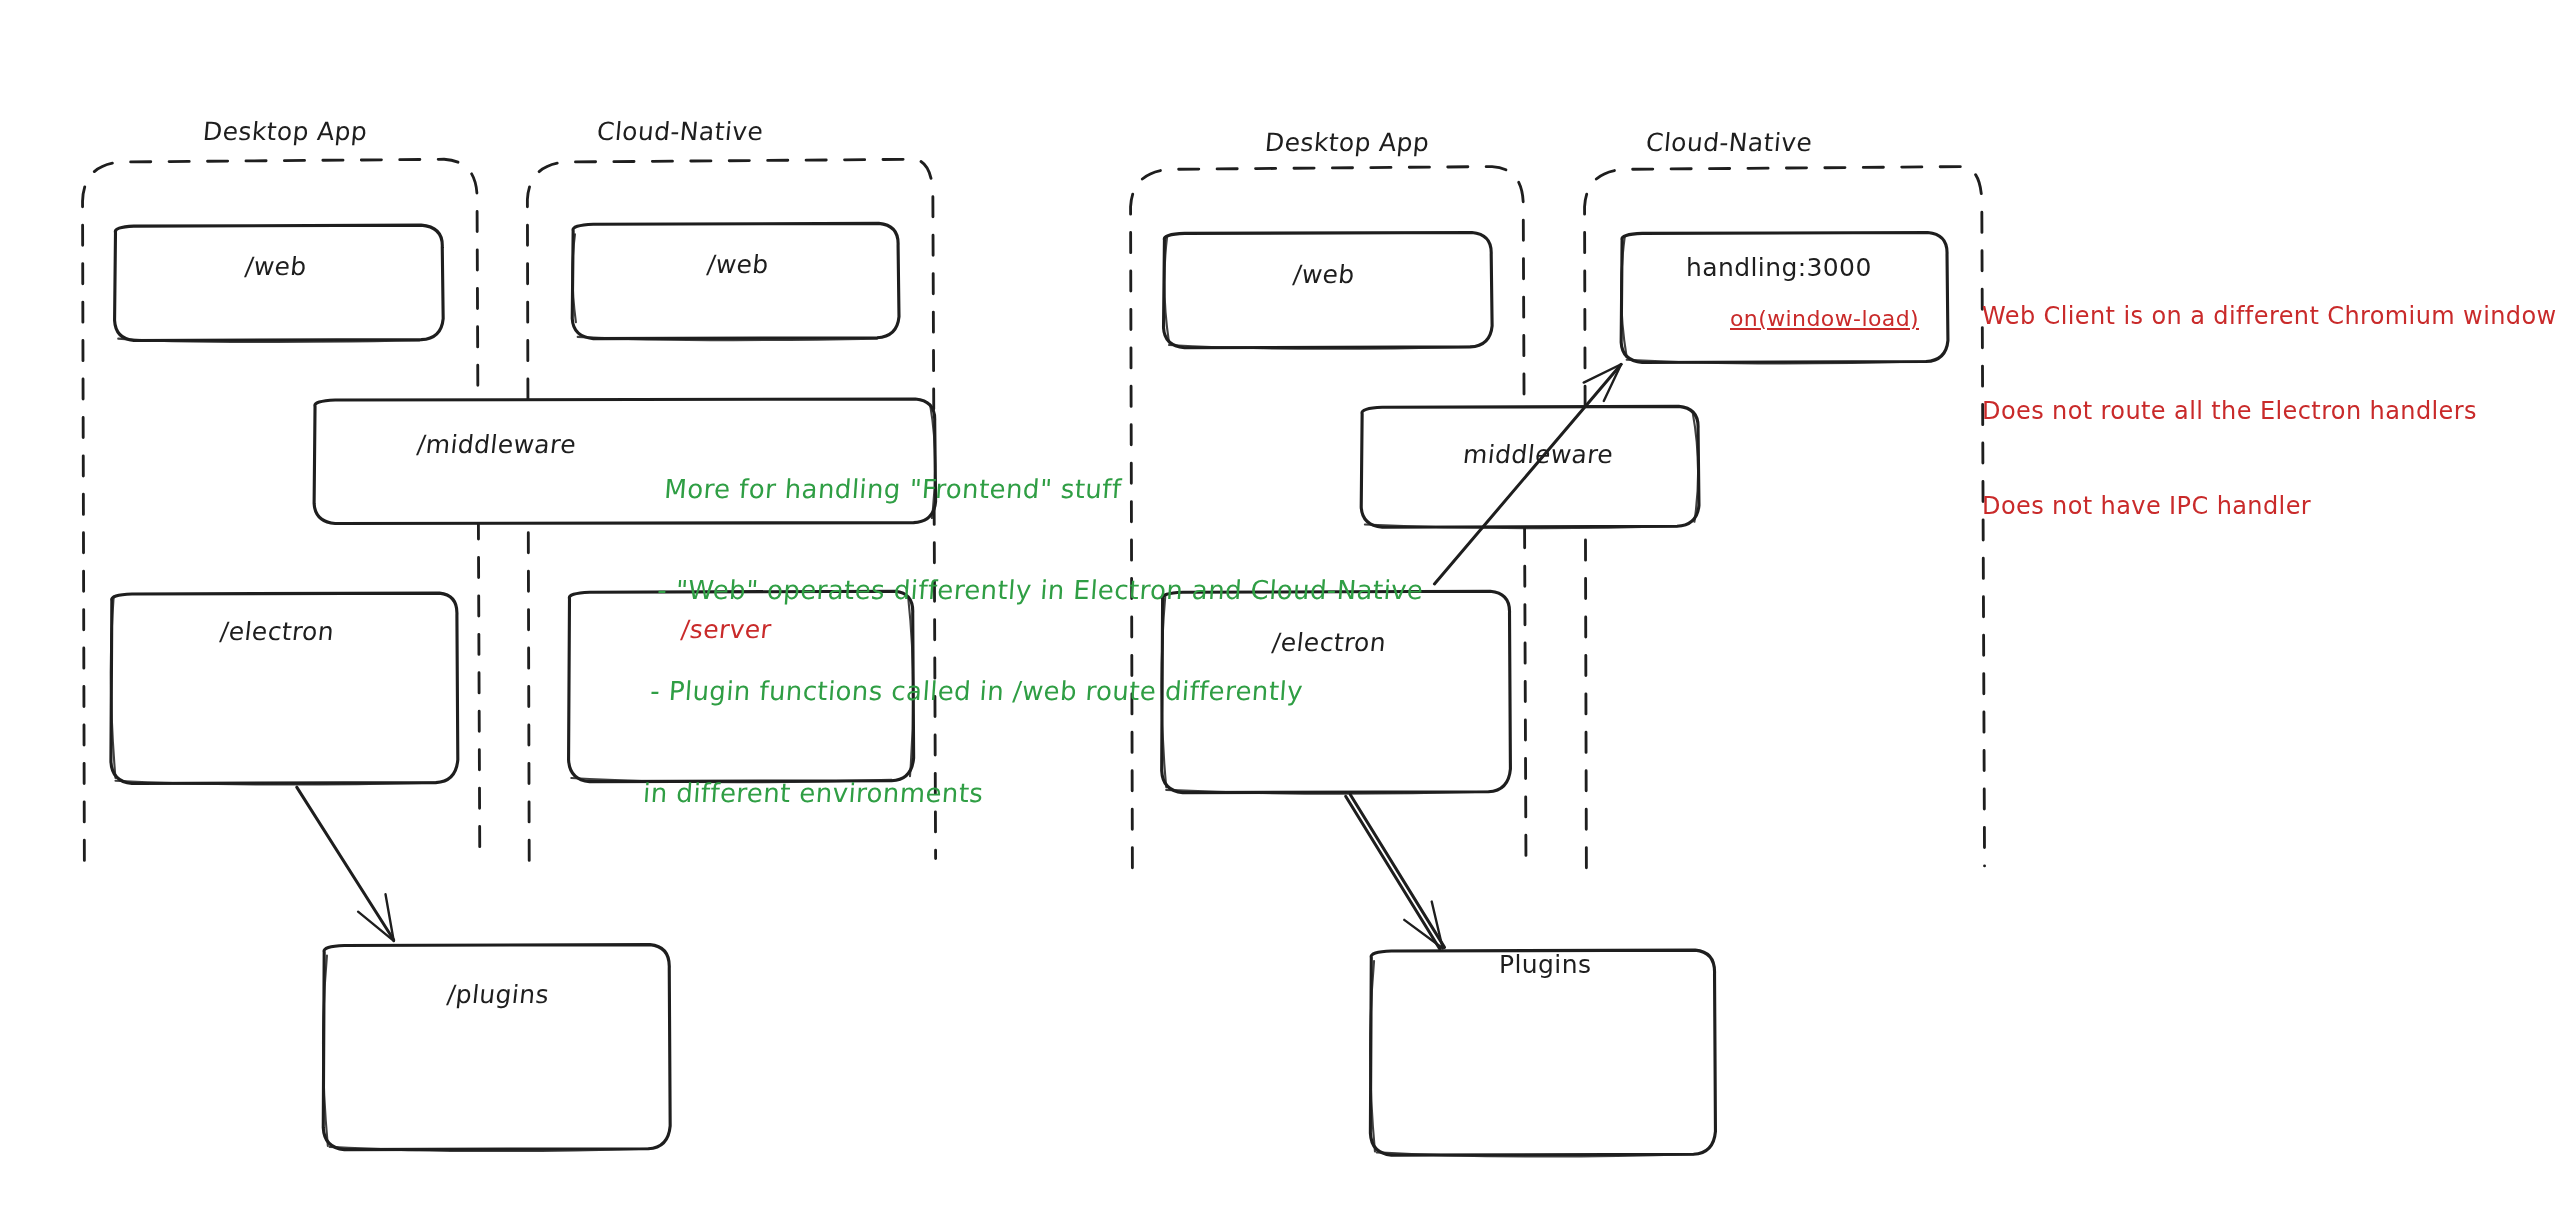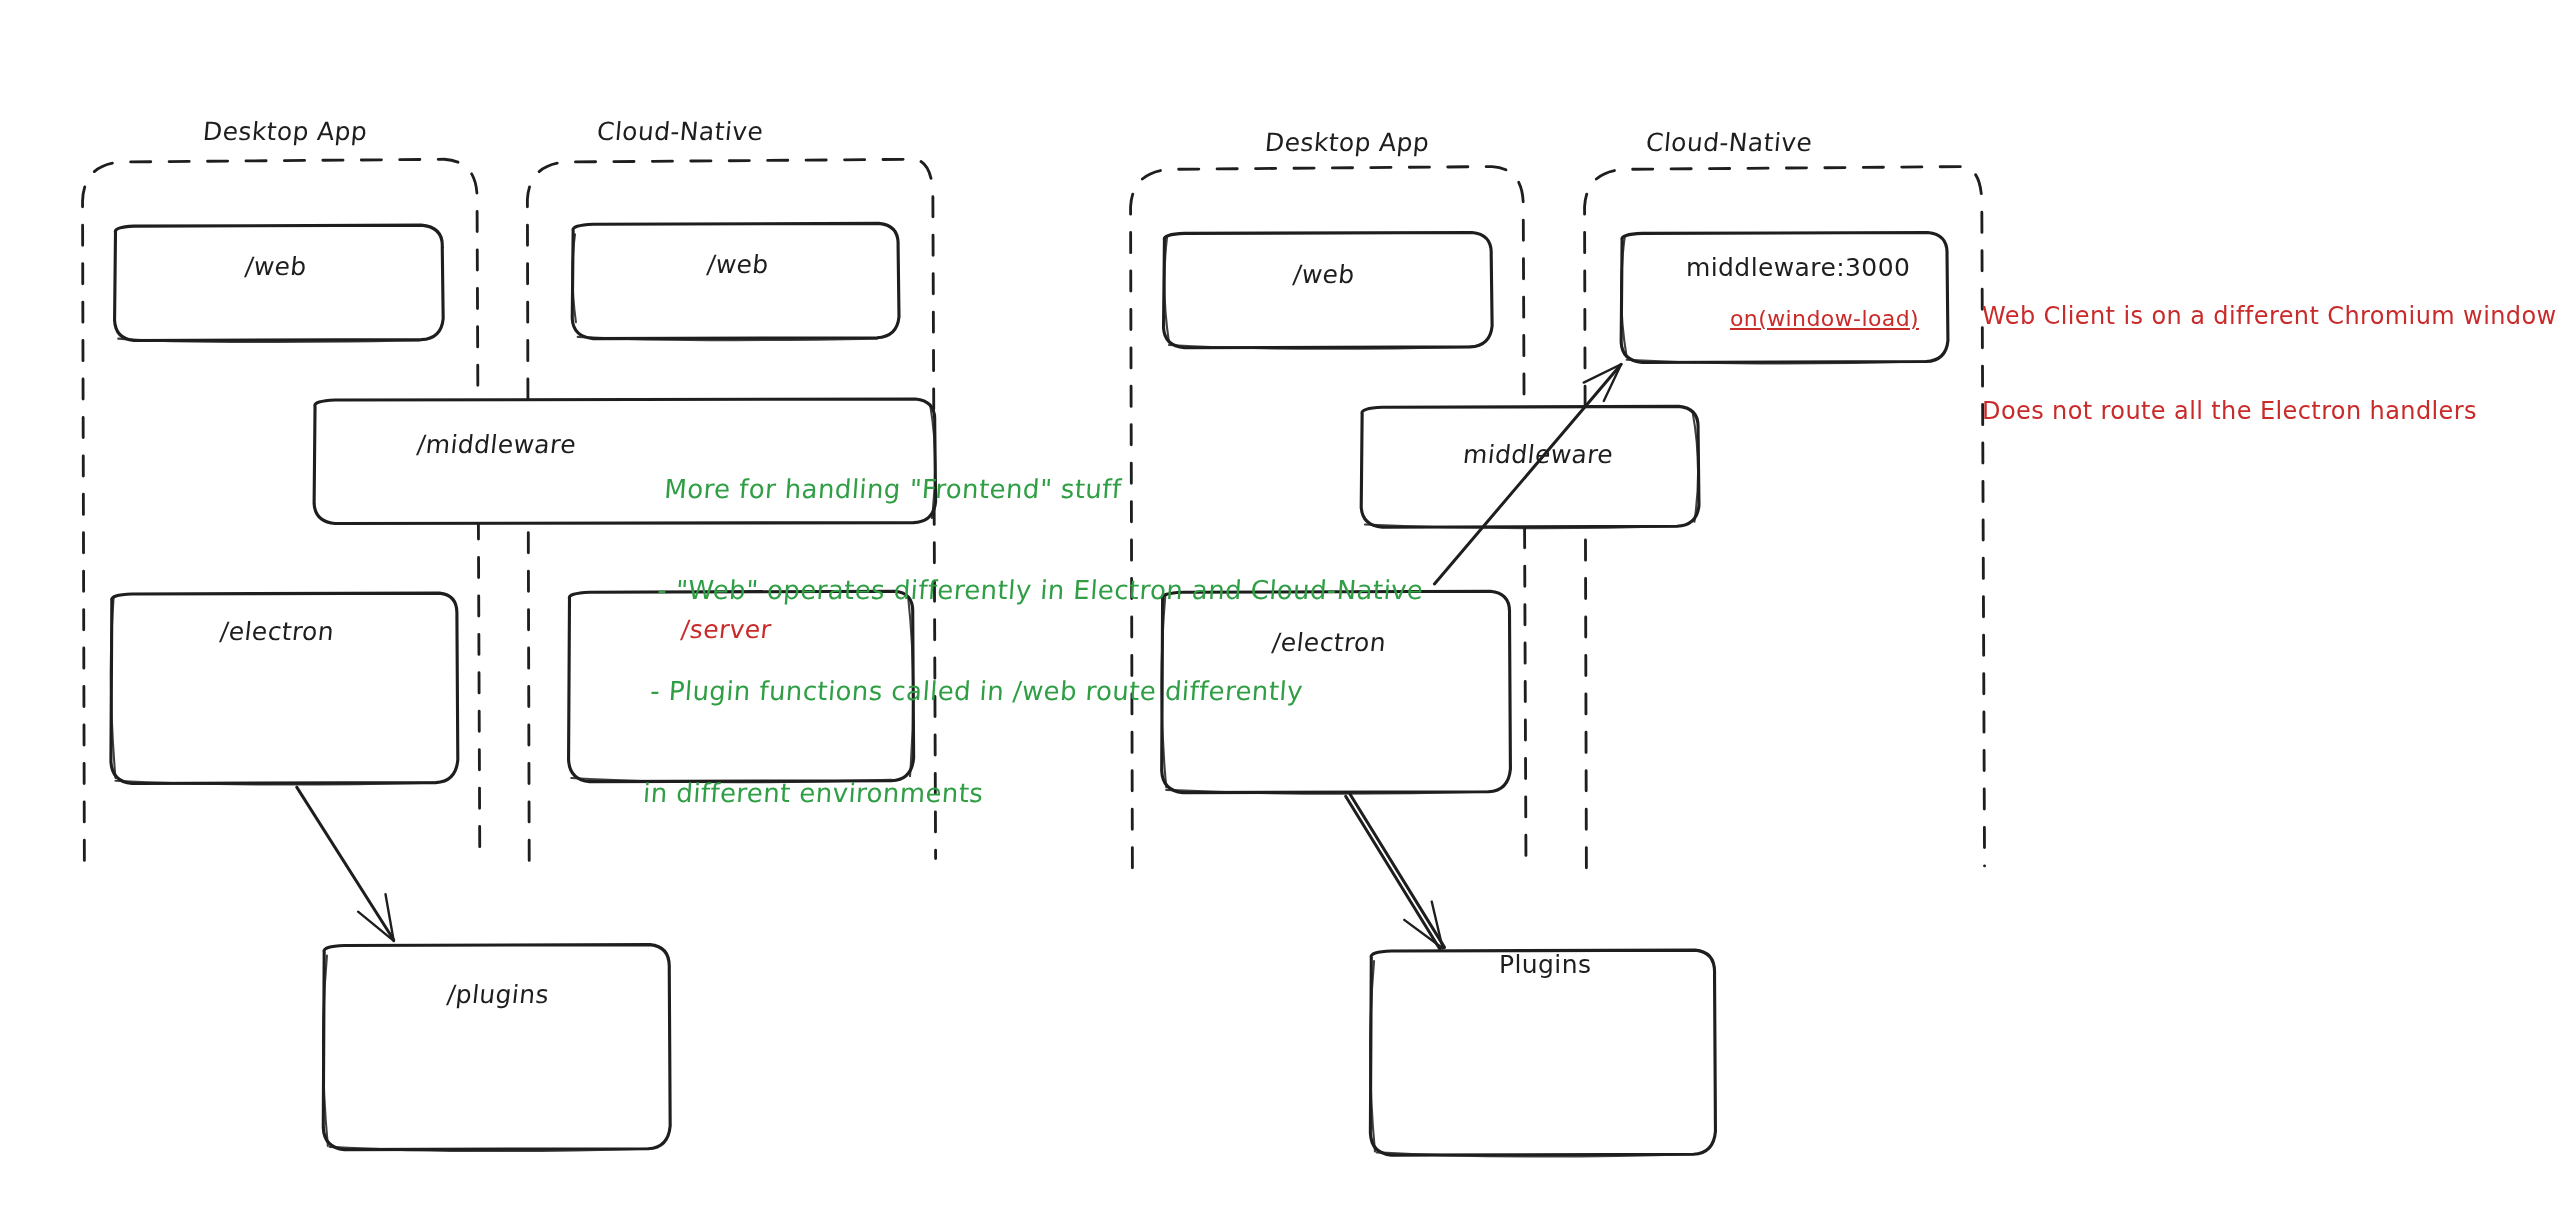--- a/index.html
+++ b/index.html
@@ -214,34 +214,35 @@
 <div class="hand-text box-label label-red" style="left:681px; top:613px;">/server</div>
 
 <div class="hand-text box-label" style="left:447px; top:978px;">/plugins</div>
 
 <div class="hand-text group-label" style="left:1265px; top:126px;">Desktop App</div>
 
 <div class="hand-text group-label" style="left:1646px; top:126px;">Cloud-Native</div>
 
 <div class="hand-text box-label" style="left:1293px; top:258px;">/web</div>
 
-<div class="hand-text box-label upright" style="left:1686px; top:251px;">middleware:3000</div>
+<div class="hand-text box-label upright" style="left:1686px; top:251px;">handling:3000</div>
 
 <div class="hand-text box-label upright label-red" style="left:1730px; top:304px; font-size:22px;text-decoration:underline;">on(window-load)</div>
 
 <div class="hand-text box-label" style="left:1463px; top:438px;">middleware</div>
 
 <div class="hand-text box-label" style="left:1272px; top:626px;">/electron</div>
 
 <div class="hand-text box-label upright" style="left:1499px; top:948px;">Plugins</div>
 
 <div class="hand-text note-green" style="left:655px; top:405px;">
   <div>More for handling "Frontend" stuff</div>
   <div>- "Web" operates differently in Electron and Cloud-Native</div>
   <div>- Plugin functions called in /web route differently</div>
   <div>in different environments</div>
 </div>
 
 <div class="hand-text note-red" style="left:1982px; top:238px;">
   <div>Web Client is on a different Chromium window</div>
   <div>Does not route all the Electron handlers</div>
+  <div>Does not have IPC handler</div>
 </div>
 
 
 </body></html>

